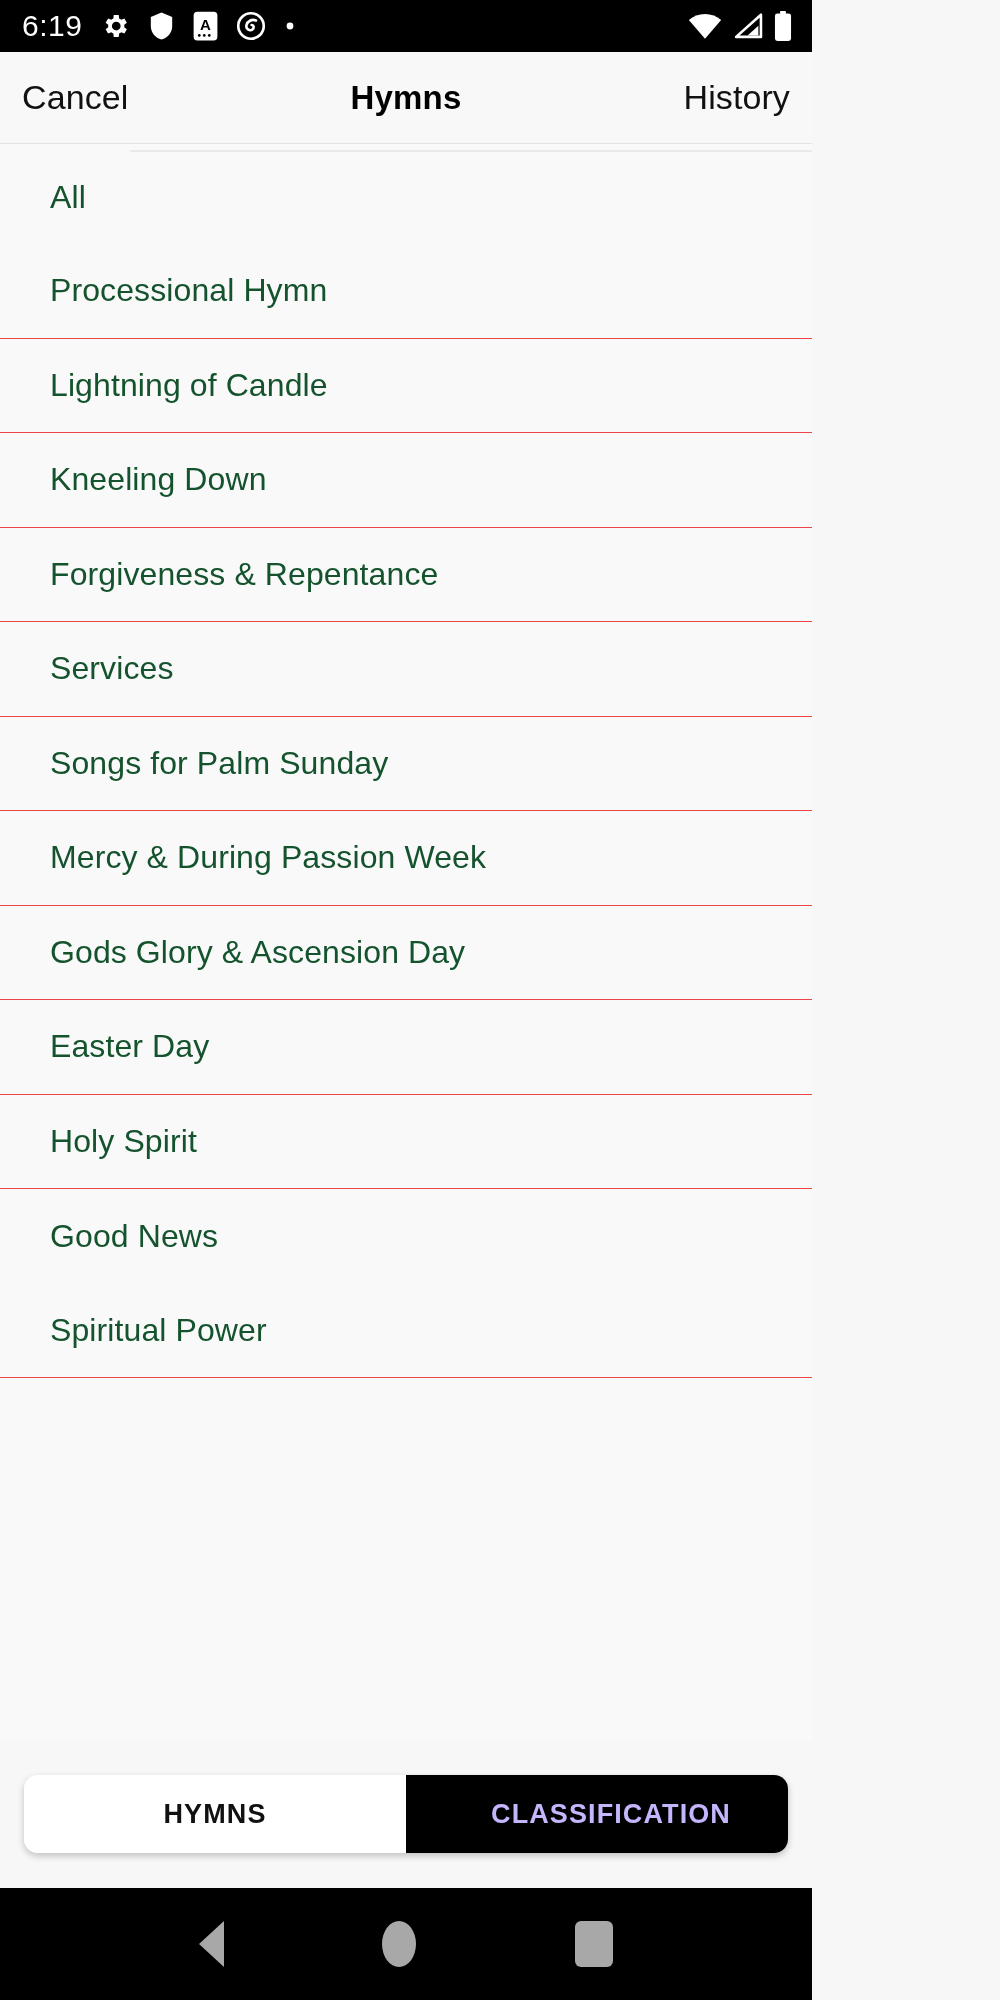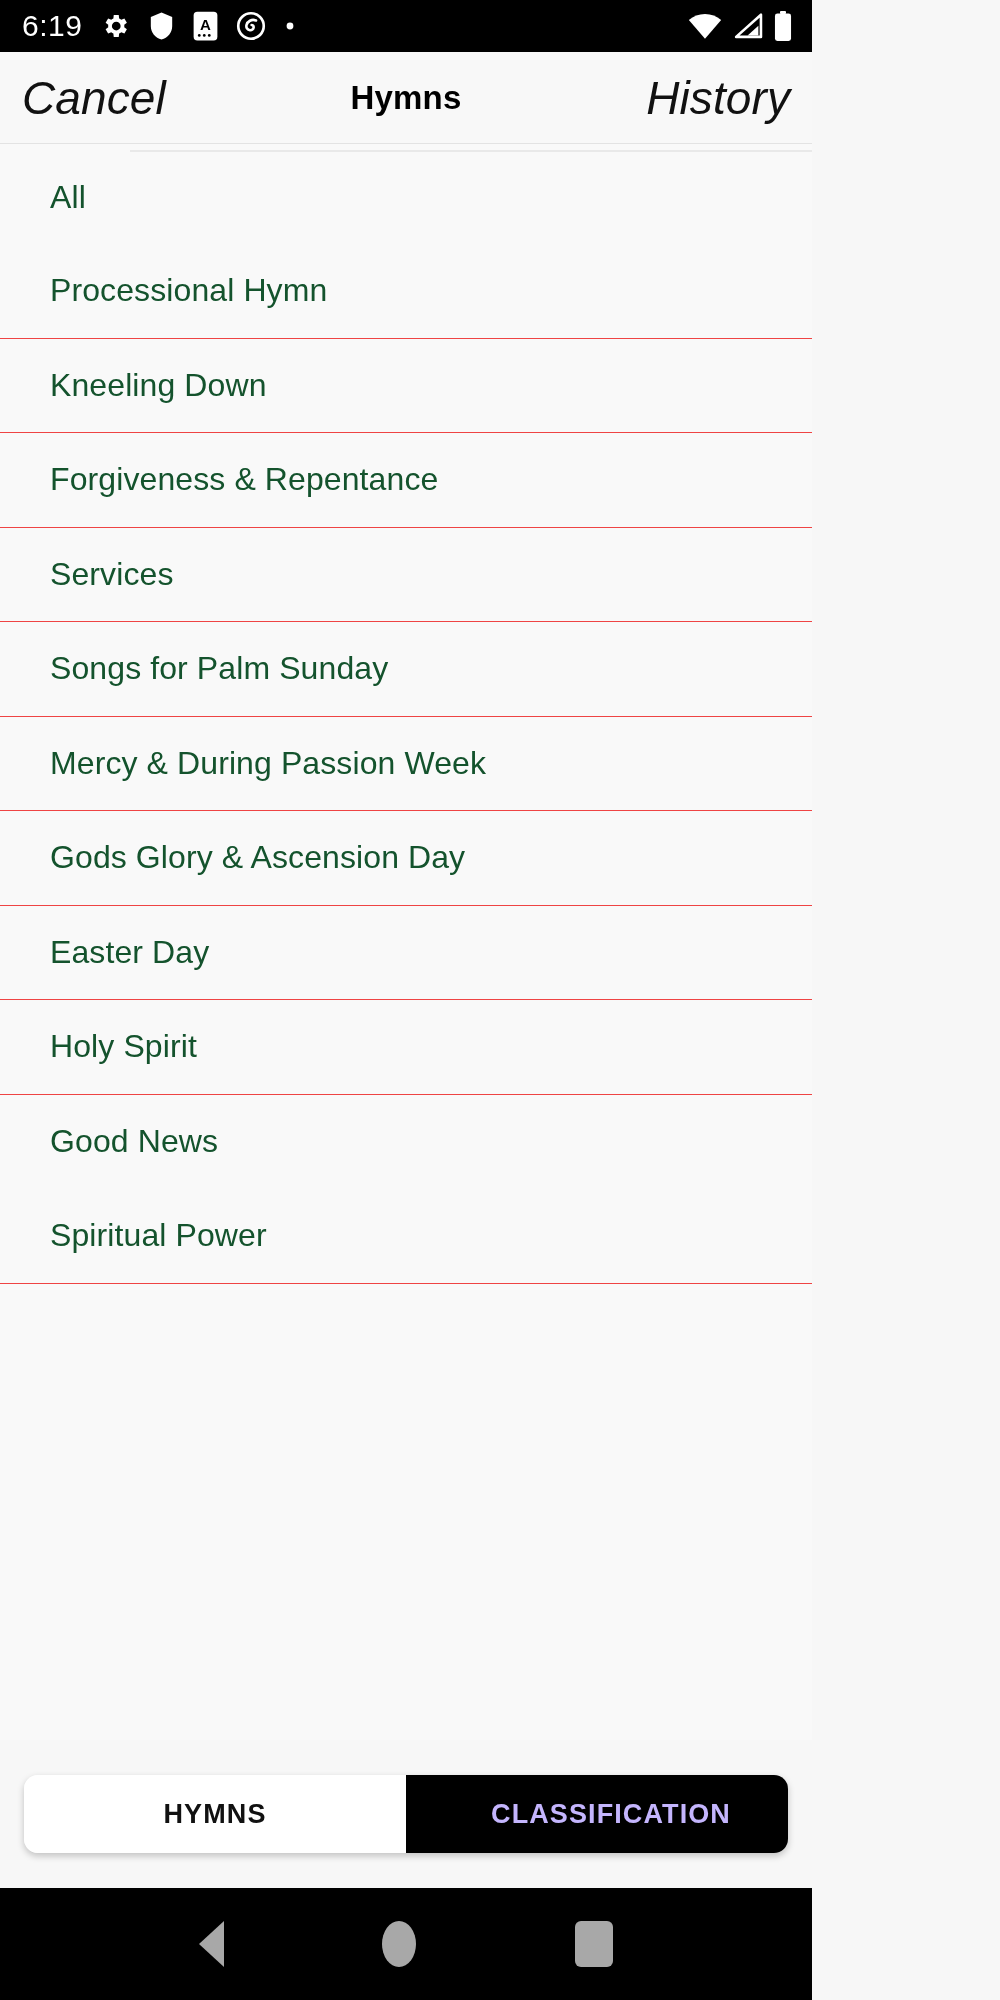--- a/index.html
+++ b/index.html
@@ -22,21 +22,21 @@
   .sb-right { margin-left:auto; display:flex; align-items:center; gap:11px; }
   .sb-icon { display:block; }
 
   
   .header {
     flex:0 0 auto; height:92px; background:#f8f8f8;
     display:flex; align-items:center; justify-content:space-between;
     padding:0 22px; position:relative;
     border-bottom:1px solid #e3e3e3;
   }
-  .hdr-btn { font-size:46px; color:#111; letter-spacing:.1px;font-style:italic; }
+  .hdr-btn { font-size:34px; color:#111; letter-spacing:.1px; }
   .hdr-title { font-size:33px; font-weight:bold; color:#000; letter-spacing:.2px; }
 
   
   .list-wrap { flex:1 1 auto; position:relative; background:#f9f9f9; overflow:hidden; }
   .top-rule { position:absolute; top:6px; left:130px; right:0; height:2px; background:#e9e9e9; }
   .row {
     height:94.5px; display:flex; align-items:center;
     padding-left:50px; background:#f9f9f9;
     border-bottom:1px solid #ef4444;
   }
@@ -134,20 +134,23 @@
   <div class="list-wrap">
     <div class="top-rule"></div>
 
     <div class="row first no-rule">
       <span class="row-label">All</span>
     </div>
     <div class="row">
       <span class="row-label">Processional Hymn</span>
     </div>
     <div class="row">
+      <span class="row-label">Lightning of Candle</span>
+    </div>
+    <div class="row">
       <span class="row-label">Kneeling Down</span>
     </div>
     <div class="row">
       <span class="row-label">Forgiveness &amp; Repentance</span>
     </div>
     <div class="row">
       <span class="row-label">Services</span>
     </div>
     <div class="row">
       <span class="row-label">Songs for Palm Sunday</span>

